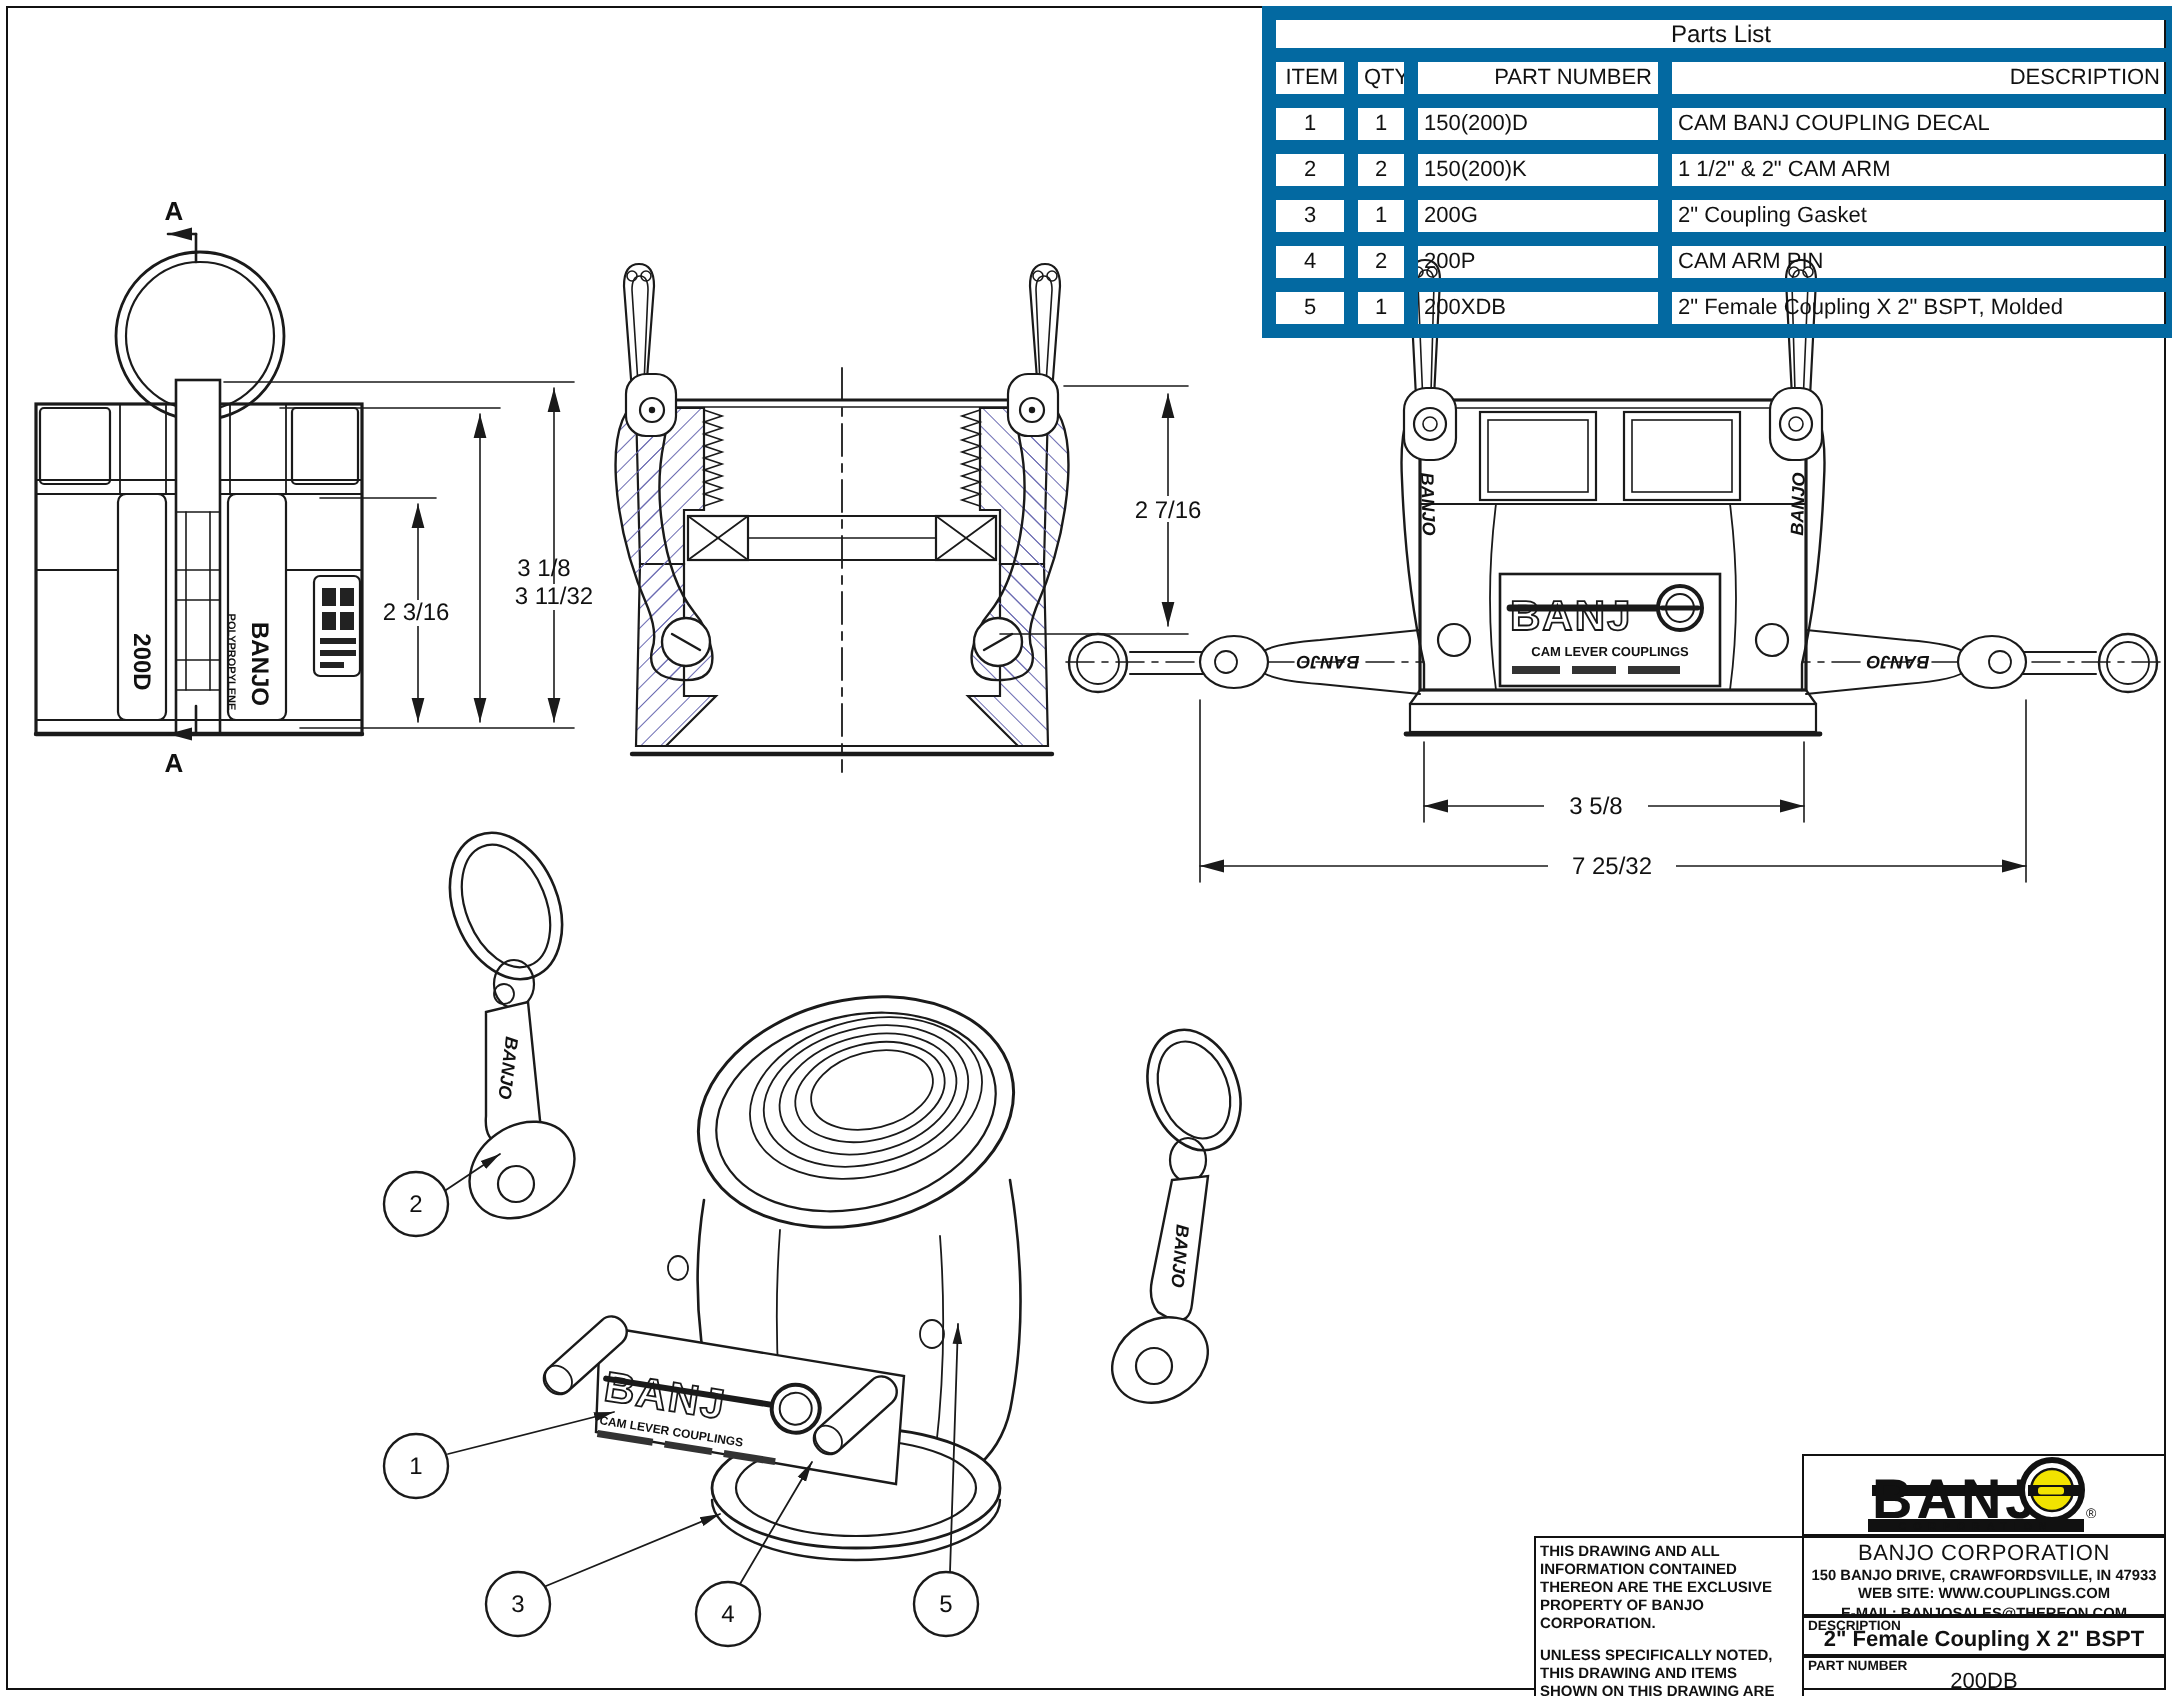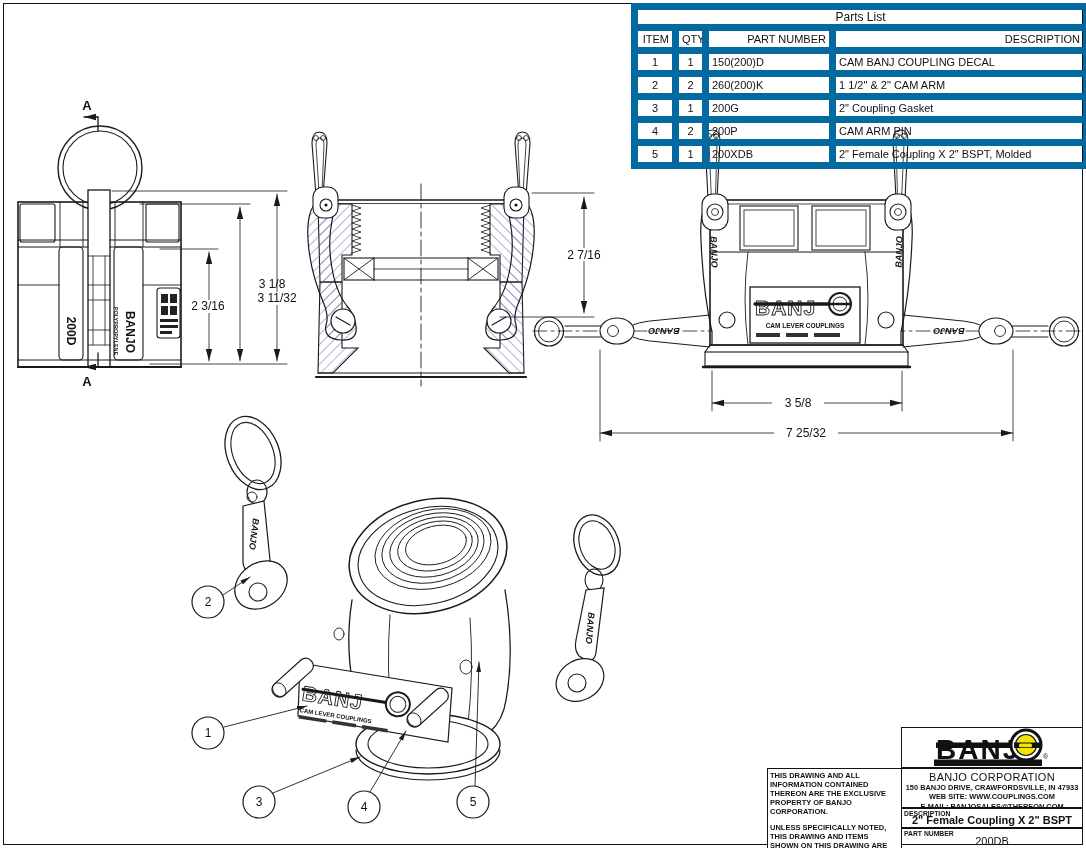--- a/index.html
+++ b/index.html
@@ -349,21 +349,21 @@
     </tr>
     <tr>
       <td class="c">1</td>
       <td class="c">1</td>
       <td>150(200)D</td>
       <td>CAM BANJ COUPLING DECAL</td>
     </tr>
     <tr>
       <td class="c">2</td>
       <td class="c">2</td>
-      <td>260(200)K</td>
+      <td>150(200)K</td>
       <td>1 1/2" &amp; 2" CAM ARM</td>
     </tr>
     <tr>
       <td class="c">3</td>
       <td class="c">1</td>
       <td>200G</td>
       <td>2" Coupling Gasket</td>
     </tr>
     <tr>
       <td class="c">4</td>

